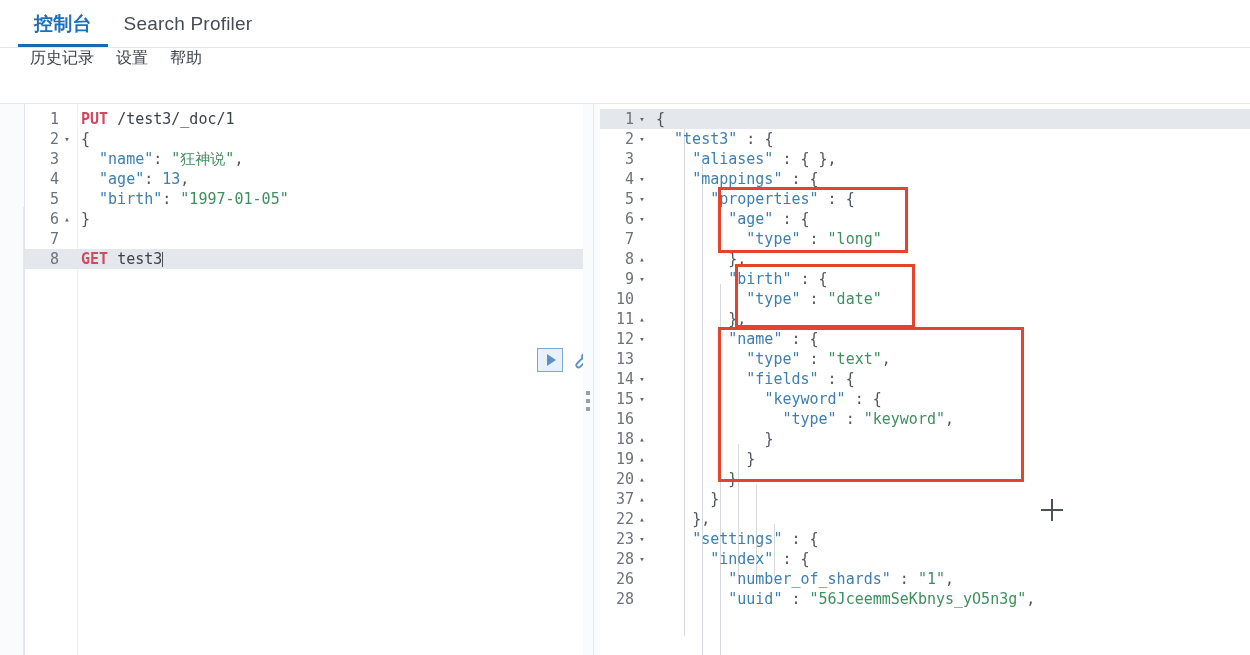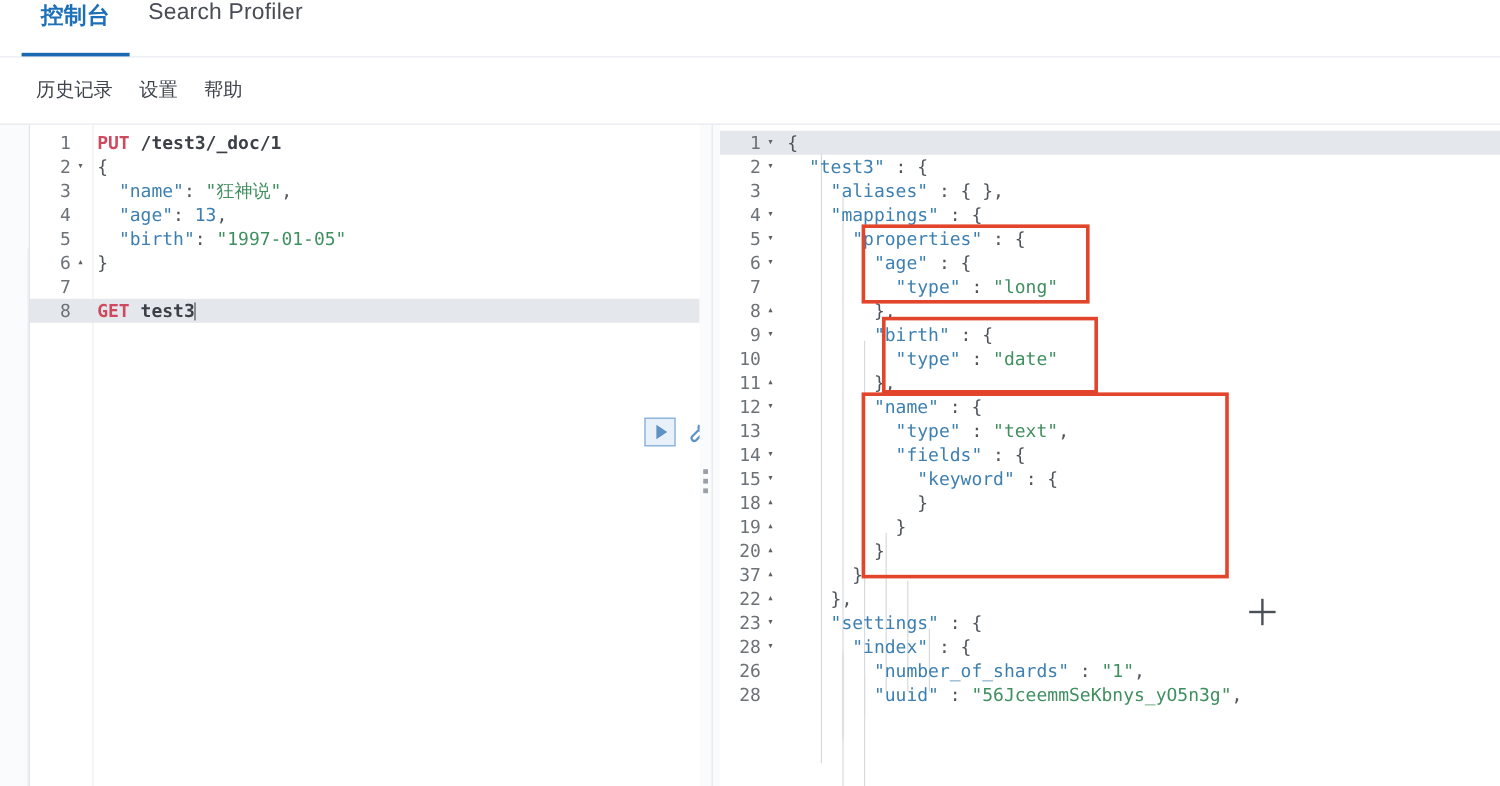--- a/index.html
+++ b/index.html
@@ -30,20 +30,21 @@
     display: flex;
     align-items: flex-end;
     box-sizing: border-box;
     padding-left: 18px;
     border-bottom: 1px solid #e3e6eb;
   }
   .tab {
     position: relative;
     height: 47px;
     display: flex;
+    align-items: center;
     padding: 0 16px;
     font-size: 19px;
     color: #474c55;
     letter-spacing: .2px;
     cursor: pointer;
     white-space: nowrap;
   }
   .tab.active {
     color: #1d6fb8;
     font-weight: 700;
@@ -58,21 +59,20 @@
   }
 
   
   .submenu {
     position: absolute;
     left: 0; top: 48px;
     width: 1250px;
     height: 55px;
     background: #ffffff;
     display: flex;
-    align-items: center;
     padding-left: 30px;
     box-sizing: border-box;
   }
   .submenu-item {
     font-size: 16px;
     color: #3f444c;
     margin-right: 22px;
     cursor: pointer;
     white-space: nowrap;
   }
@@ -143,21 +143,21 @@
     line-height: 20px;
   }
   .txt {
     flex: 1 1 auto;
     padding-left: 6px;
     color: #2d3238;
   }
 
   
   .k-method  { color: #d04a5f; font-weight: 700; }   
-  .k-url     { color: #3c4148; font-weight: bold; }
+  .k-url     { color: #3c4148; }
   .k-key     { color: #3d7fb0; }
   .k-str     { color: #3f8f5f; }
   .k-num     { color: #3d7fb0; }
   .k-punc    { color: #50555c; }
   .k-brace   { color: #50555c; }
   .k-cjk     { color: #3f8f5f; }
 
   .caret {
     display: inline-block;
     width: 1px;
@@ -342,20 +342,21 @@
           <div class="row"><span class="lineno">6</span><span class="fold">▾</span><span class="txt">        <span class="k-key">"age"</span> <span class="k-punc">:</span> <span class="k-brace">{</span></span></div>
           <div class="row"><span class="lineno">7</span><span class="fold"></span><span class="txt">          <span class="k-key">"type"</span> <span class="k-punc">:</span> <span class="k-str">"long"</span></span></div>
           <div class="row"><span class="lineno">8</span><span class="fold">▴</span><span class="txt">        <span class="k-brace">}</span><span class="k-punc">,</span></span></div>
           <div class="row"><span class="lineno">9</span><span class="fold">▾</span><span class="txt">        <span class="k-key">"birth"</span> <span class="k-punc">:</span> <span class="k-brace">{</span></span></div>
           <div class="row"><span class="lineno">10</span><span class="fold"></span><span class="txt">          <span class="k-key">"type"</span> <span class="k-punc">:</span> <span class="k-str">"date"</span></span></div>
           <div class="row"><span class="lineno">11</span><span class="fold">▴</span><span class="txt">        <span class="k-brace">}</span><span class="k-punc">,</span></span></div>
           <div class="row"><span class="lineno">12</span><span class="fold">▾</span><span class="txt">        <span class="k-key">"name"</span> <span class="k-punc">:</span> <span class="k-brace">{</span></span></div>
           <div class="row"><span class="lineno">13</span><span class="fold"></span><span class="txt">          <span class="k-key">"type"</span> <span class="k-punc">:</span> <span class="k-str">"text"</span><span class="k-punc">,</span></span></div>
           <div class="row"><span class="lineno">14</span><span class="fold">▾</span><span class="txt">          <span class="k-key">"fields"</span> <span class="k-punc">:</span> <span class="k-brace">{</span></span></div>
           <div class="row"><span class="lineno">15</span><span class="fold">▾</span><span class="txt">            <span class="k-key">"keyword"</span> <span class="k-punc">:</span> <span class="k-brace">{</span></span></div>
+          <div class="row"><span class="lineno">16</span><span class="fold"></span><span class="txt">              <span class="k-key">"type"</span> <span class="k-punc">:</span> <span class="k-str">"keyword"</span><span class="k-punc">,</span></span></div>
           <div class="row"><span class="lineno">18</span><span class="fold">▴</span><span class="txt">            <span class="k-brace">}</span></span></div>
           <div class="row"><span class="lineno">19</span><span class="fold">▴</span><span class="txt">          <span class="k-brace">}</span></span></div>
           <div class="row"><span class="lineno">20</span><span class="fold">▴</span><span class="txt">        <span class="k-brace">}</span></span></div>
           <div class="row"><span class="lineno">37</span><span class="fold">▴</span><span class="txt">      <span class="k-brace">}</span></span></div>
           <div class="row"><span class="lineno">22</span><span class="fold">▴</span><span class="txt">    <span class="k-brace">}</span><span class="k-punc">,</span></span></div>
           <div class="row"><span class="lineno">23</span><span class="fold">▾</span><span class="txt">    <span class="k-key">"settings"</span> <span class="k-punc">:</span> <span class="k-brace">{</span></span></div>
           <div class="row"><span class="lineno">28</span><span class="fold">▾</span><span class="txt">      <span class="k-key">"index"</span> <span class="k-punc">:</span> <span class="k-brace">{</span></span></div>
           <div class="row"><span class="lineno">26</span><span class="fold"></span><span class="txt">        <span class="k-key">"number_of_shards"</span> <span class="k-punc">:</span> <span class="k-str">"1"</span><span class="k-punc">,</span></span></div>
           <div class="row"><span class="lineno">28</span><span class="fold"></span><span class="txt">        <span class="k-key">"uuid"</span> <span class="k-punc">:</span> <span class="k-str">"56JceemmSeKbnys_yO5n3g"</span><span class="k-punc">,</span></span></div>
         </div>

